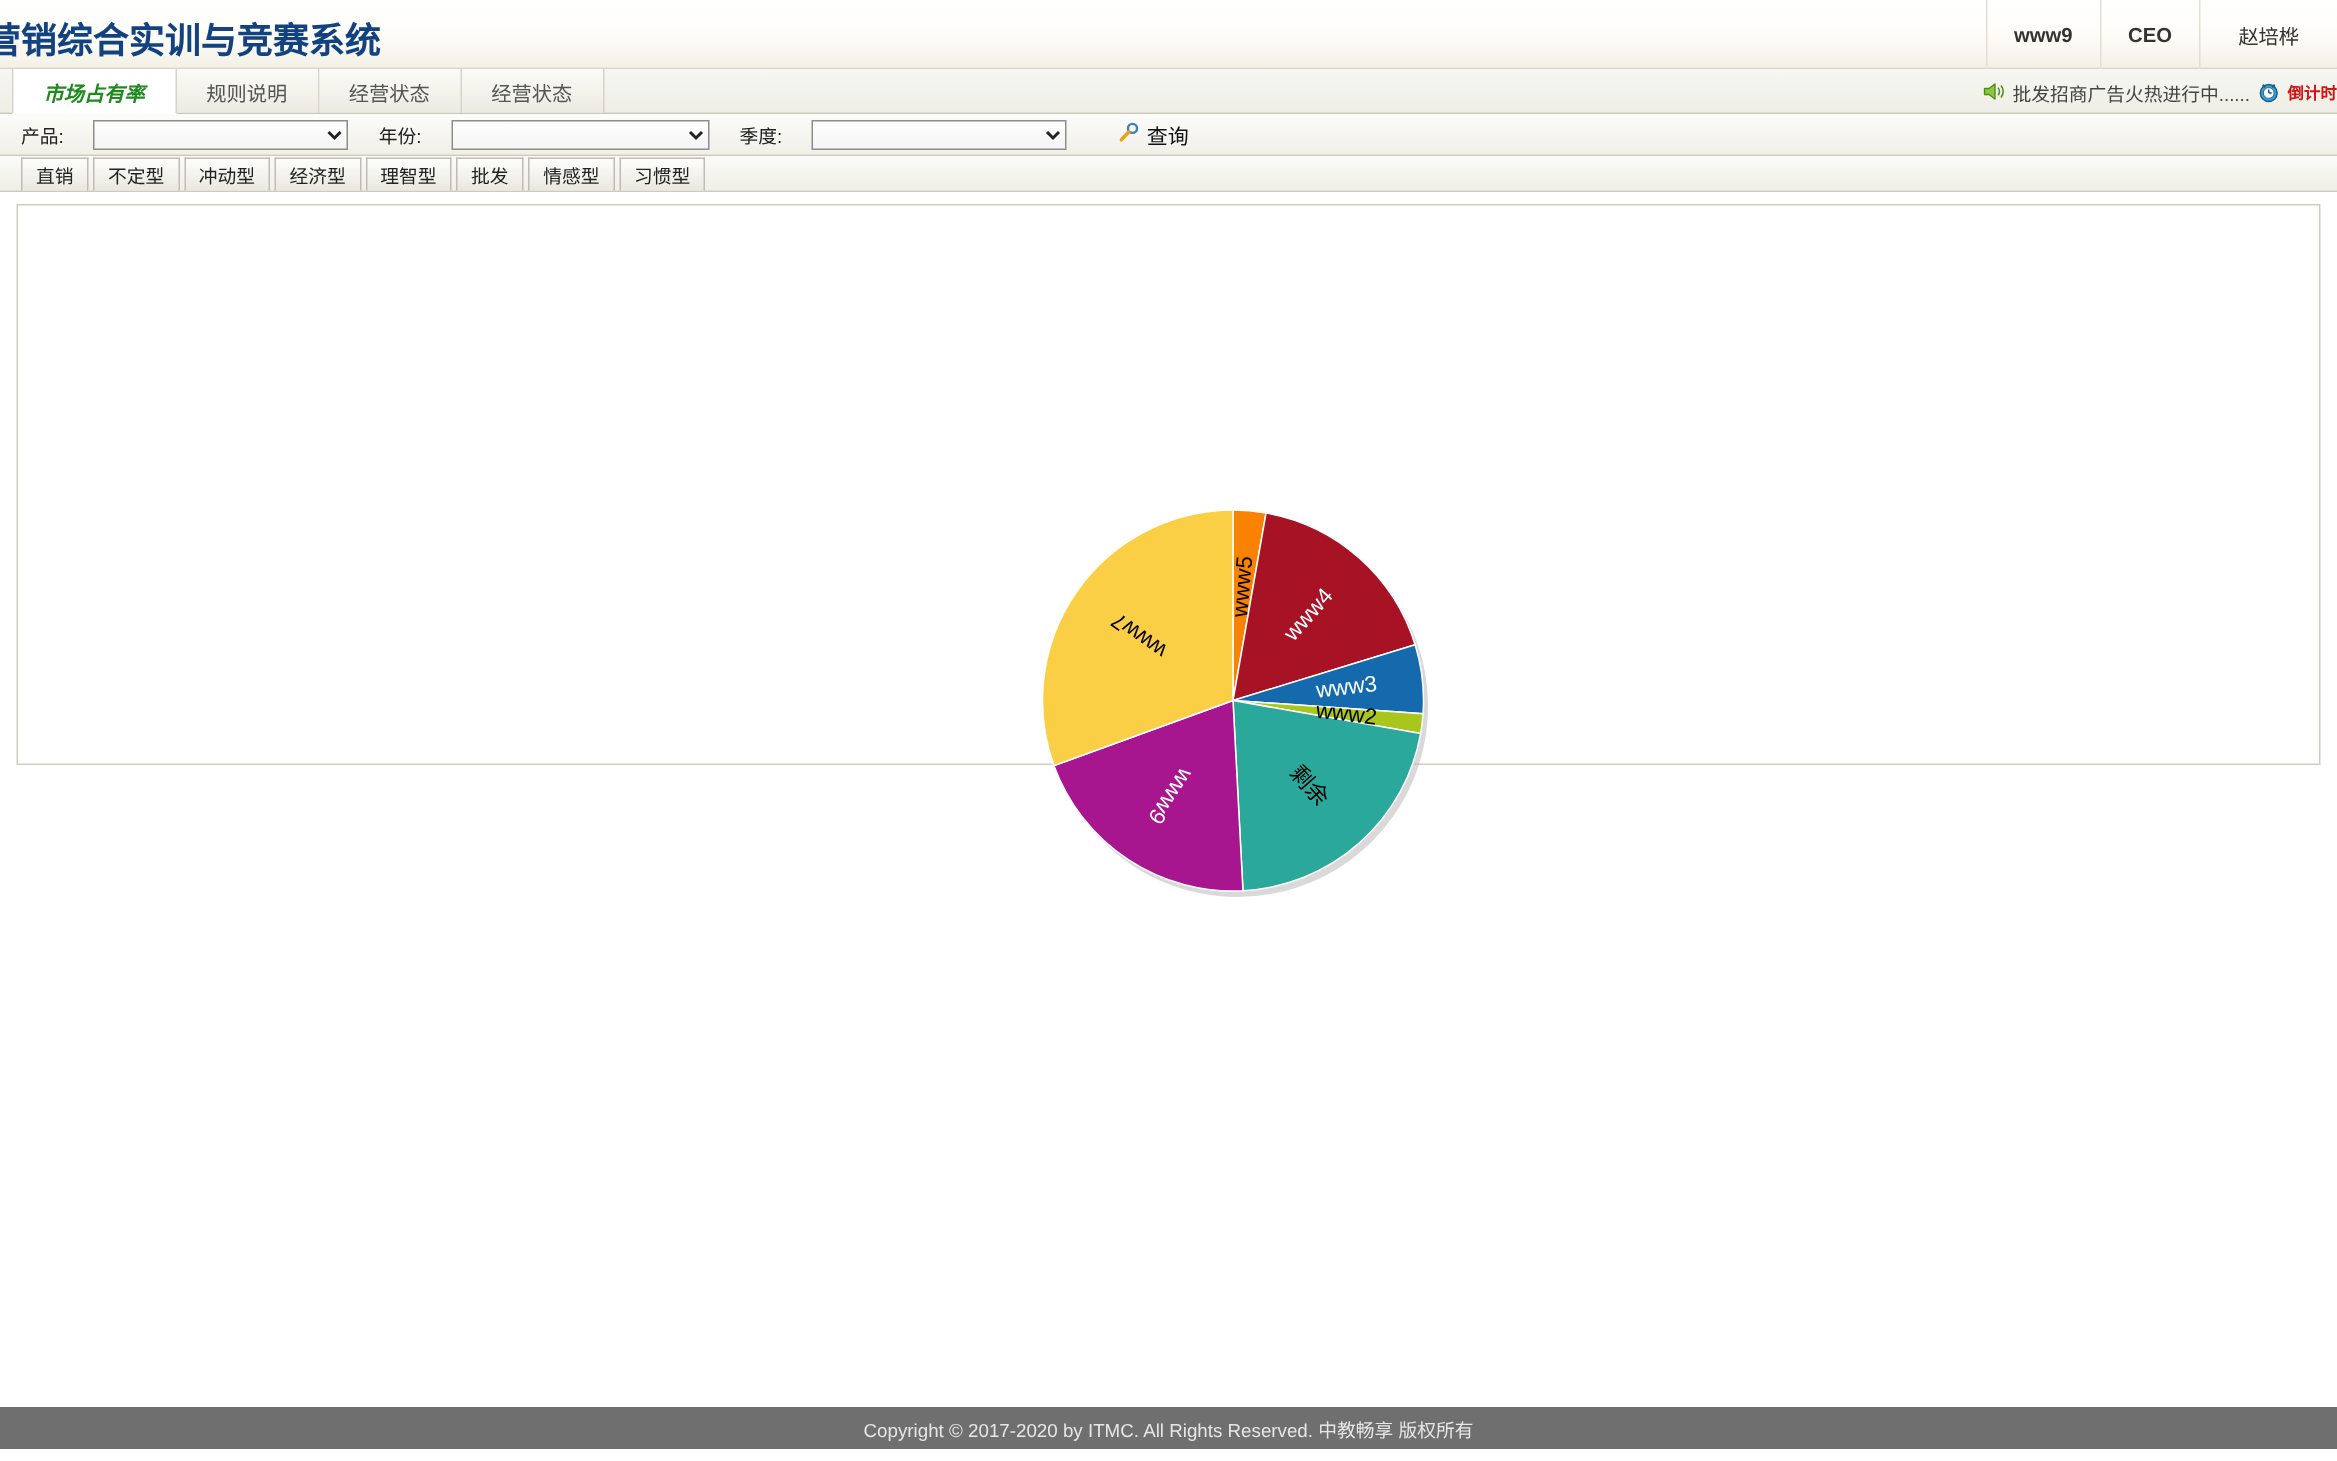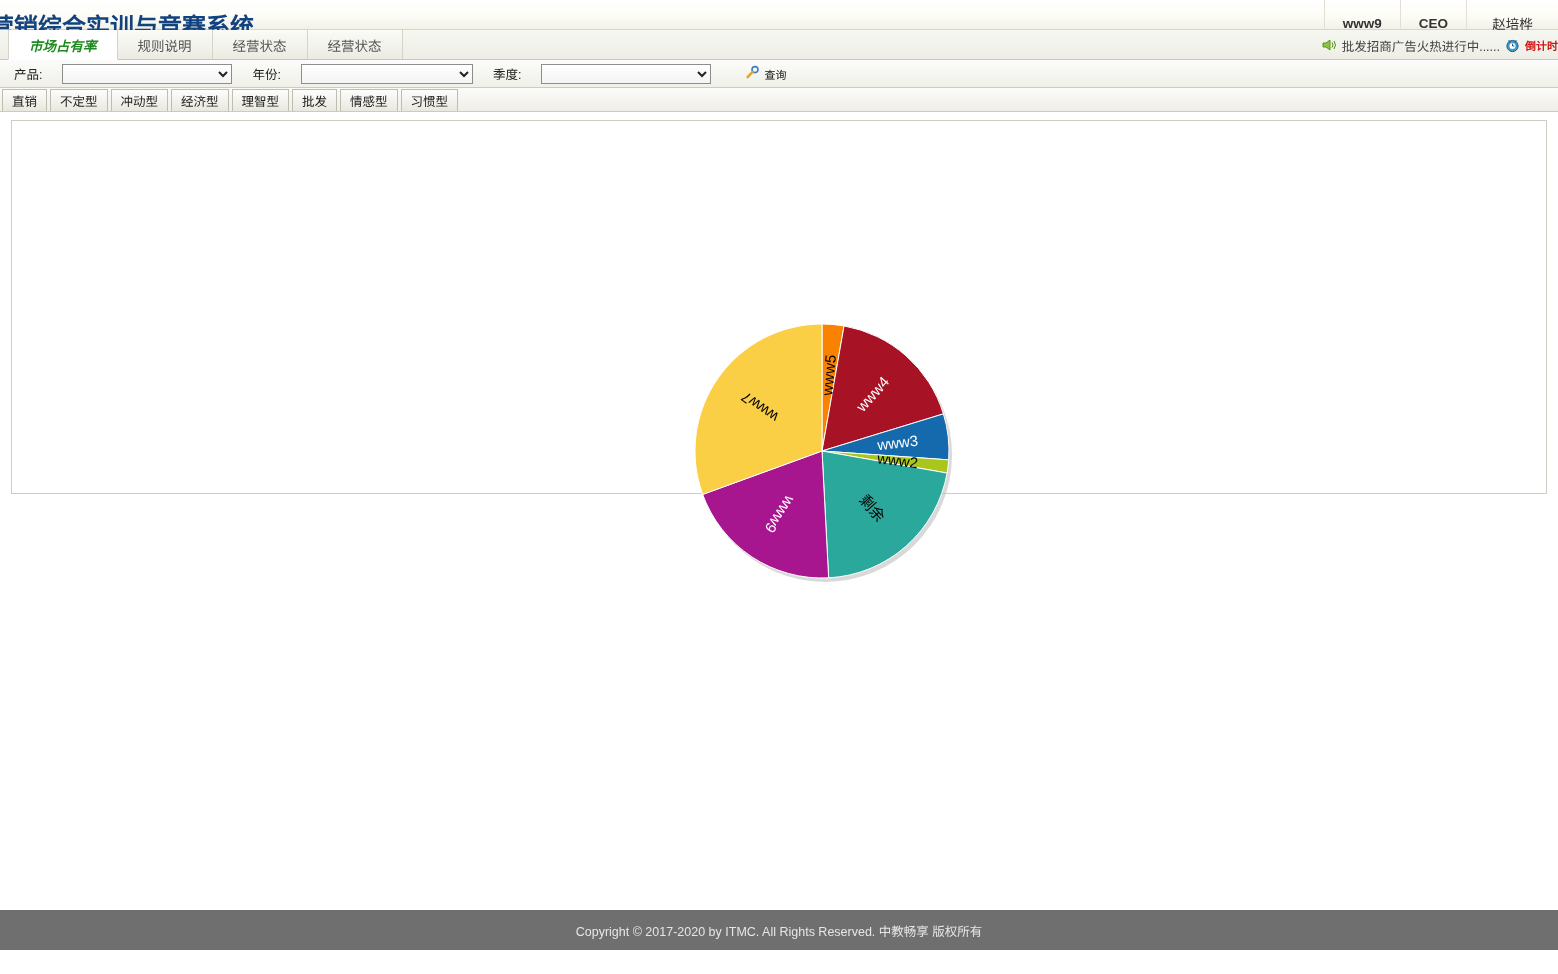--- a/index.html
+++ b/index.html
@@ -10,21 +10,21 @@
     height: 974px;
     overflow: hidden;
     background: #ffffff;
     font-family: "Liberation Sans", "DejaVu Sans", sans-serif;
   }
   * { box-sizing: border-box; }
 
   
   .header {
     position: relative;
-    height: 30px;
+    height: 46px;
     background: linear-gradient(to bottom, #ffffff 0%, #fdfcf7 55%, #f3f1e6 100%);
     border-bottom: 1px solid #d8d6c8;
     text-align: center;
   }
   .brand-title {
     position: absolute;
     left: -10px;
     top: 7px;
     font-size: 24px;
     font-weight: bold;
@@ -137,33 +137,33 @@
   }
   .filter-select.sel-product { width: 170px; }
   .filter-select.sel-year { width: 172px; }
   .filter-select.sel-quarter { width: 170px; }
   .query-btn {
     display: flex;
     align-items: center;
     gap: 4px;
     margin-left: 14px;
     cursor: pointer;
-    font-size: 11px;
+    font-size: 14px;
     color: #111;
     white-space: nowrap;
   }
 
   
   .subtabs {
     height: 24px;
     background: linear-gradient(to bottom, #fbfbf8 0%, #efeee7 100%);
     border-bottom: 1px solid #cecbbe;
     display: flex;
     align-items: stretch;
-    padding-left: 2px;
+    padding-left: 14px;
     gap: 3px;
   }
   .subtab {
     display: flex;
     align-items: center;
     justify-content: center;
     padding: 0 9px;
     font-size: 12.5px;
     color: #222;
     background: linear-gradient(to bottom,#fdfdfb 0%, #e9e8df 100%);
@@ -202,21 +202,21 @@
     font-size: 15px;
     font-weight: normal;
   }
 
   
   .footer {
     position: absolute;
     left: 0;
     bottom: 0;
     width: 100%;
-    height: 40px;
+    height: 28px;
     background: #6f6f6f;
     display: flex;
     align-items: center;
     justify-content: center;
   }
   .footer-text {
     font-size: 12.5px;
     color: #e6e6e6;
     white-space: nowrap;
   }

